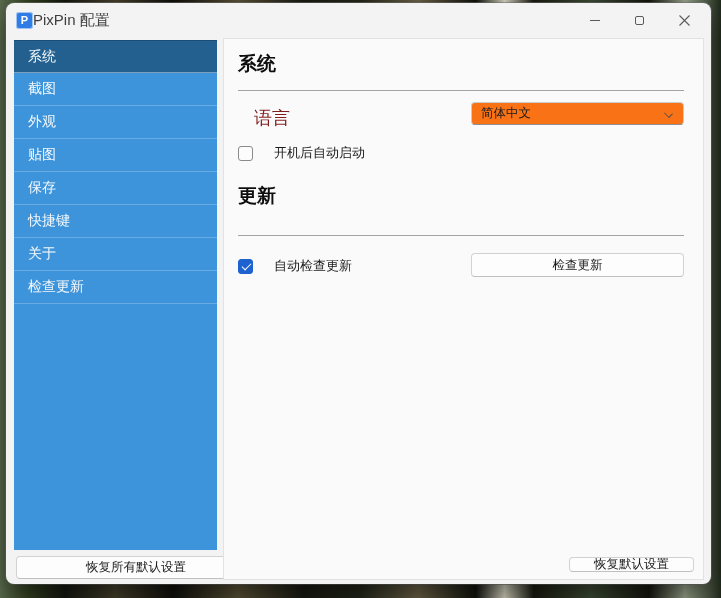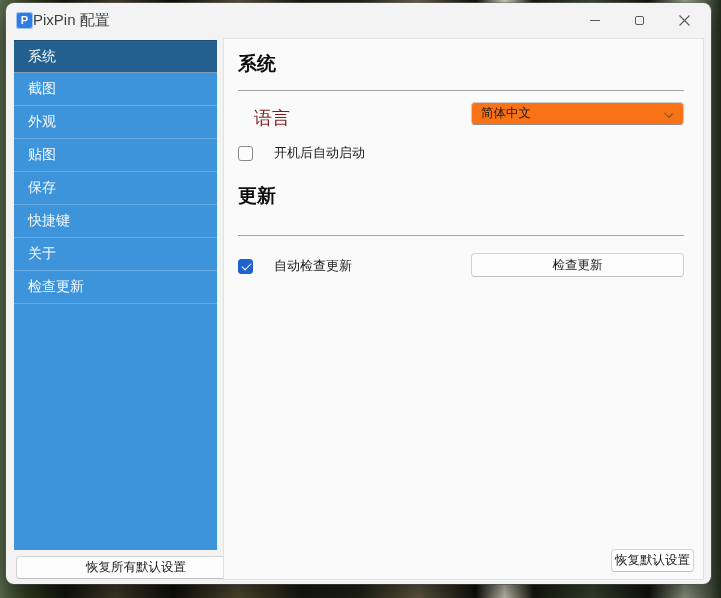--- a/index.html
+++ b/index.html
@@ -156,21 +156,21 @@
     border-right: 1.6px solid #fff;
     border-bottom: 1.6px solid #fff;
     transform: rotate(45deg);
   }
   .check-update-btn {
     position: absolute; right: 19px; top: 214px;
     width: 213px; height: 24px;
   }
   .reset-btn {
     position: absolute; right: 9px; bottom: 7px;
-    height: 23px; padding: 0 3px;
+    height: 15px; padding: 0 24px;
   }
 </style>
 </head>
 <body>
 
 <div class="window">
 
   <div class="title-bar">
     <div class="app-icon">P</div>
     <div class="title-text">PixPin 配置</div>

